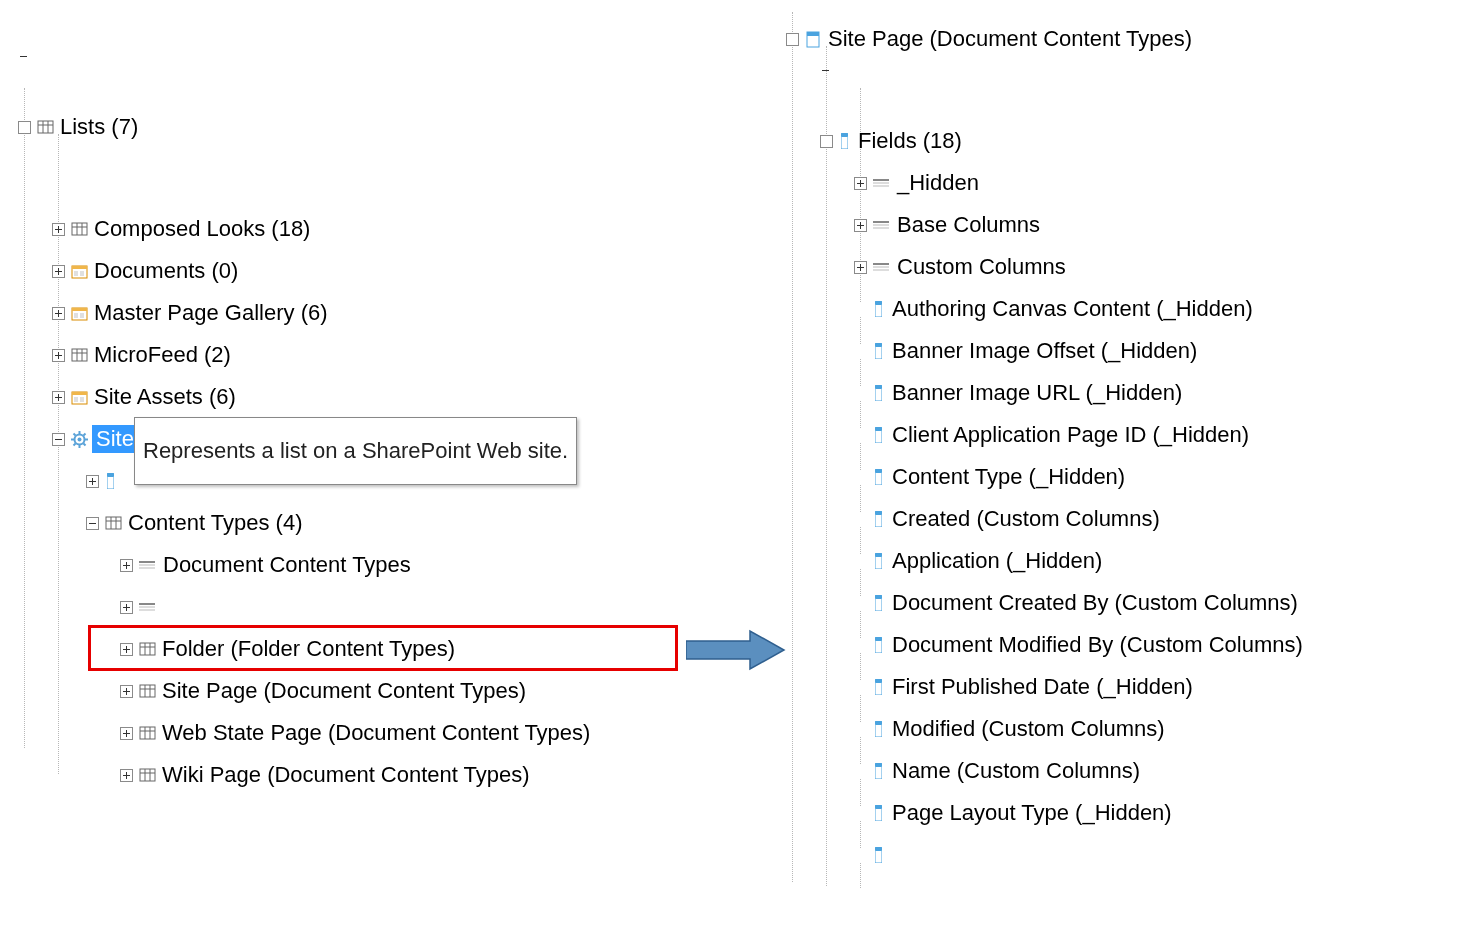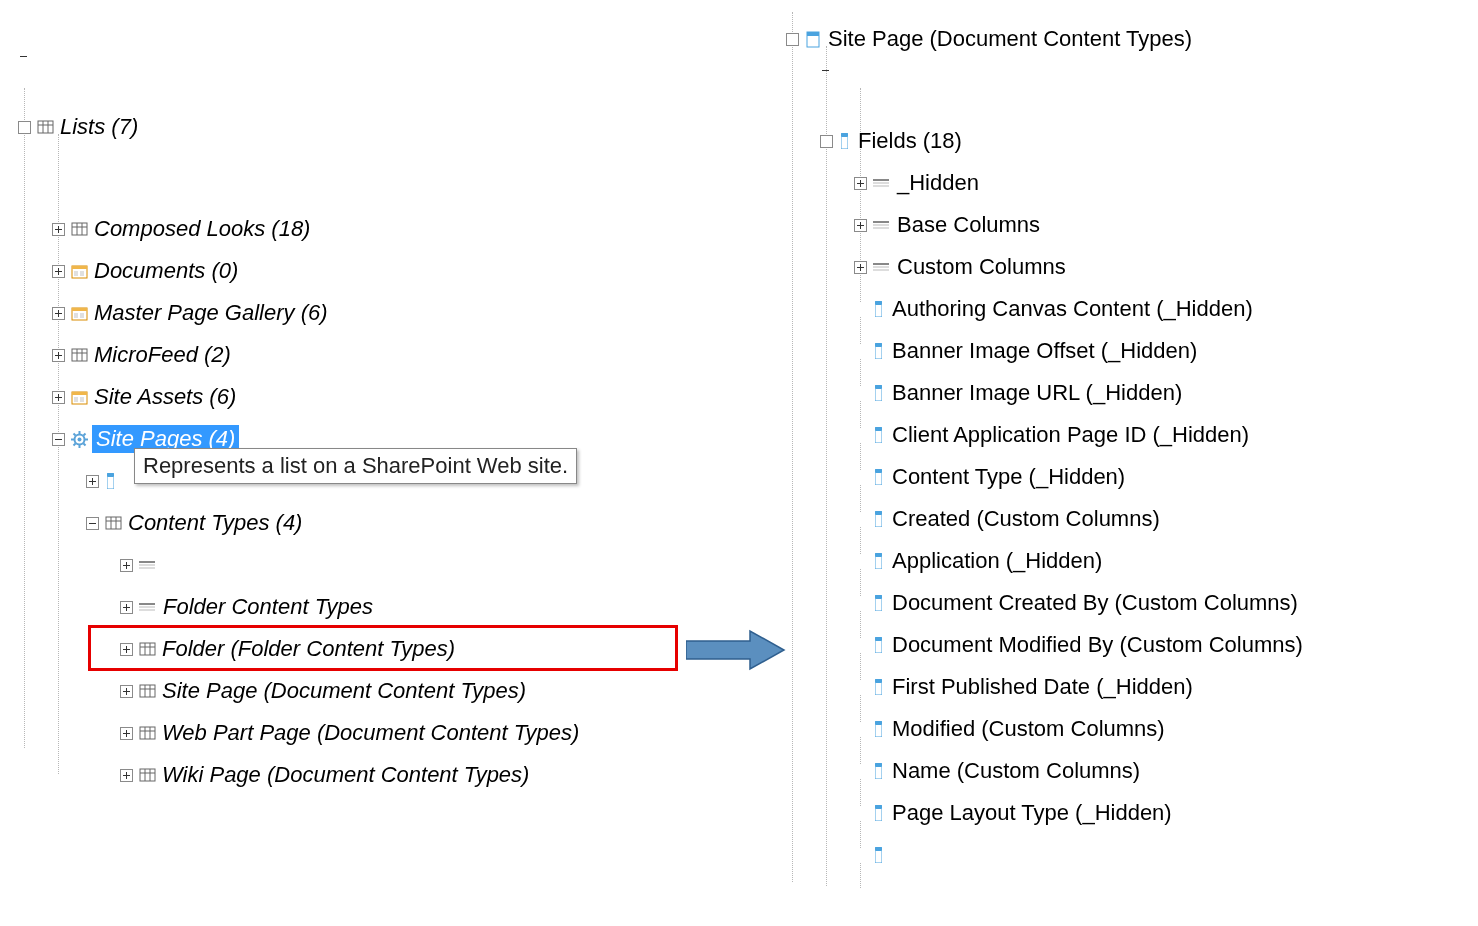--- a/index.html
+++ b/index.html
@@ -8,21 +8,21 @@
       padding: 0;
       background: #fff;
       font-family: "Segoe UI", Arial, sans-serif;
       font-size: 22px;
       width: 1478px;
       height: 926px;
       overflow: hidden;
       position: relative;
     }
     .pane { position: absolute; }
-    .pane-left { left: 16px; top: 106px; font-style: italic; }
+    .pane-left { left: 16px; top: 106px; }
     .pane-right { left: 784px; top: 18px; }
 
     .tree ul { list-style: none; margin: 0; padding: 0; }
     .tree li { position: relative; white-space: nowrap; }
     .row {
       display: inline-flex;
       align-items: center;
       height: 42px;
       padding: 0 2px;
     }
@@ -78,24 +78,23 @@
 
     
     .arrow { position:absolute; }
 
     
     .tip {
       position: absolute;
       background: #fff;
       border: 1px solid #888;
       box-shadow: 2px 2px 3px rgba(0,0,0,.25);
-      padding: 4px 8px;
+      padding: 20px 8px;
       font-size: 22px;
       color: #222;
-      margin-top: 31px;
     }
 
     .clip-top {
       position:absolute; left:0; top:96px; height:18px; width:360px;
       overflow:hidden; color:#333;
     }
   </style>
 </head>
 <body>
 
@@ -293,34 +292,34 @@
                         <span class="exp plus">
                           <svg>
                             <use href="#sv-plus"></use>
                           </svg>
                         </span>
                         <span class="ic ic-group">
                           <svg>
                             <use href="#sv-group"></use>
                           </svg>
                         </span>
+                        <span class="label">Document Content Types</span>
                       </span></li>
                     <li><span class="row">
                         <span class="indent i3"></span>
                         <span class="exp plus">
                           <svg>
                             <use href="#sv-plus"></use>
                           </svg>
                         </span>
                         <span class="ic ic-group">
                           <svg>
                             <use href="#sv-group"></use>
                           </svg>
                         </span>
-                        <span class="label">Folder Content Types</span>
                       </span></li>
                     <li><span class="row">
                         <span class="indent i3"></span>
                         <span class="exp plus">
                           <svg>
                             <use href="#sv-plus"></use>
                           </svg>
                         </span>
                         <span class="ic">
                           <svg>
@@ -348,21 +347,21 @@
                         <span class="exp plus">
                           <svg>
                             <use href="#sv-plus"></use>
                           </svg>
                         </span>
                         <span class="ic">
                           <svg>
                             <use href="#sv-grid"></use>
                           </svg>
                         </span>
-                        <span class="label">Web Part Page (Document Content Types)</span>
+                        <span class="label">Web State Page (Document Content Types)</span>
                       </span></li>
                     <li><span class="row">
                         <span class="indent i3"></span>
                         <span class="exp plus">
                           <svg>
                             <use href="#sv-plus"></use>
                           </svg>
                         </span>
                         <span class="ic">
                           <svg>

